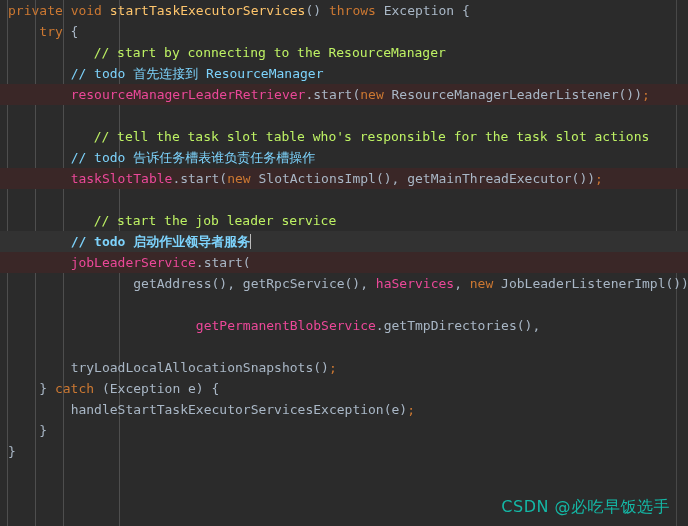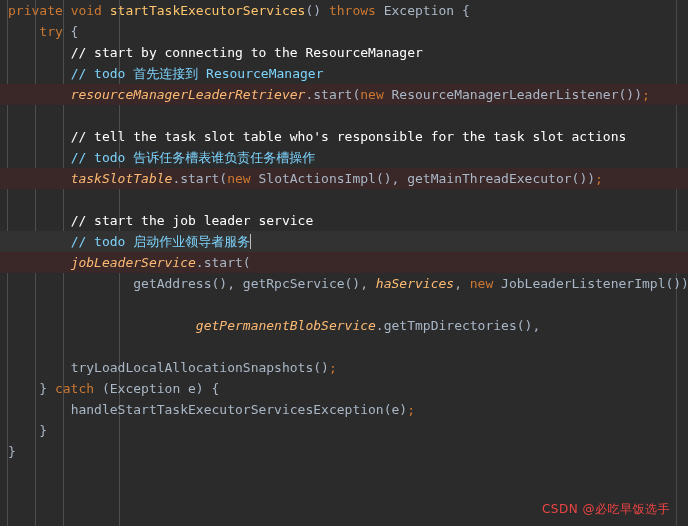--- a/index.html
+++ b/index.html
@@ -51,49 +51,50 @@
     padding-left: 8px;
     box-sizing: border-box;
     color: #a9b7c6;
     letter-spacing: 0px;
   }
   .line.hl {
     background: #3a2727;
   }
   .line.caret-line {
     background: #323232;
+    font-weight: bold;
   }
 
   
   .kw      { color: #cc7832; }
-  .cmt     { color: #ffffff; }
+  .cmt     { color: #bef264; margin-left: 23px; }
   .todo    { color: #7dd3fc; }
-  .fld     { color: #fdba74; font-style: italic; }
+  .fld     { color: #ec4899; }
   .ident   { color: #a9b7c6; }
   .punc    { color: #a9b7c6; }
   .mname   { color: #ffc66d; }
   .semi    { color: #cc7832; }
 
   .caret {
     display: inline-block;
     width: 1px;
     height: 15px;
     background: #bbbbbb;
     vertical-align: -3px;
     margin-left: 0px;
   }
 
   
   #watermark {
     position: absolute;
     right: 18px;
     bottom: 8px;
-    color: #ef4444;
+    color: #14b8a6;
     font-family: "DejaVu Sans", "Liberation Sans", sans-serif;
-    font-size: 12px;
+    font-size: 16px;
     letter-spacing: 0.5px;
     white-space: nowrap;
     pointer-events: none;
   }
 </style>
 </head>
 <body>
 
 <div id="editor">
 

